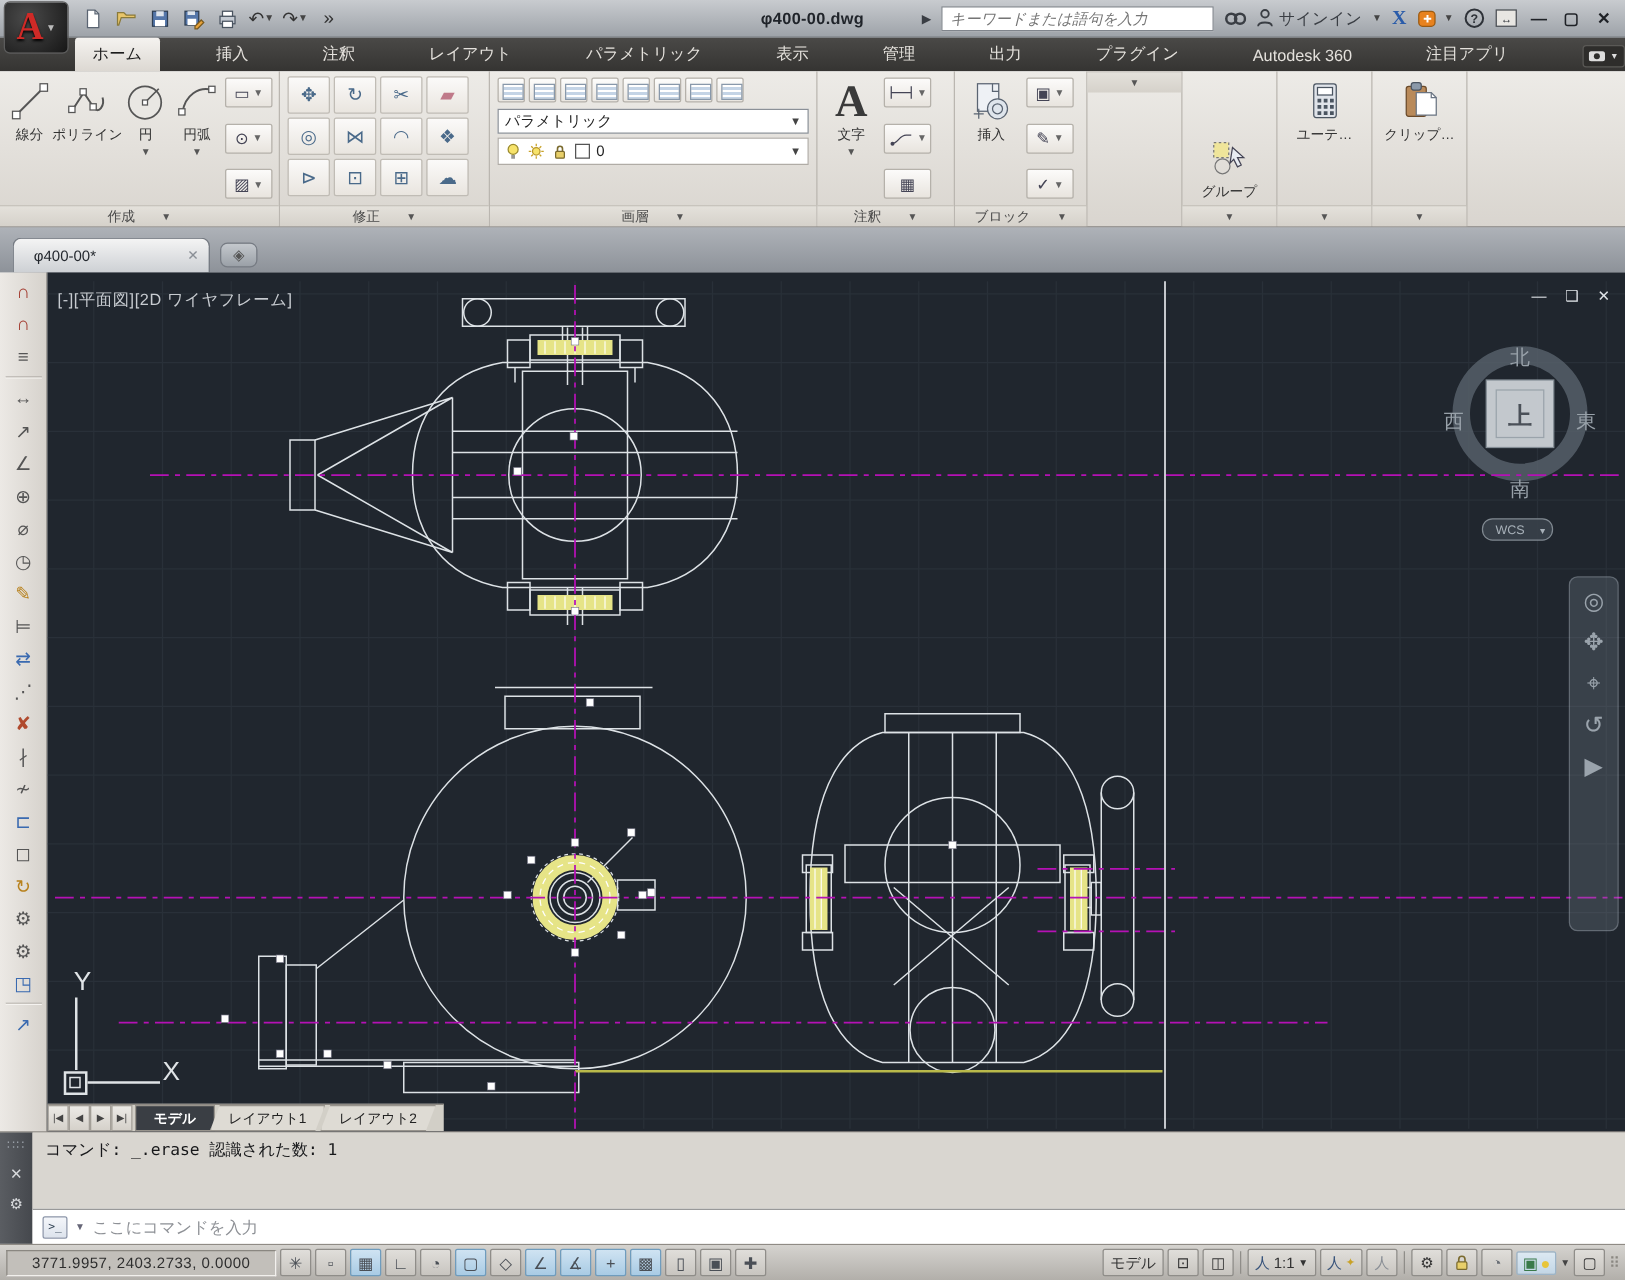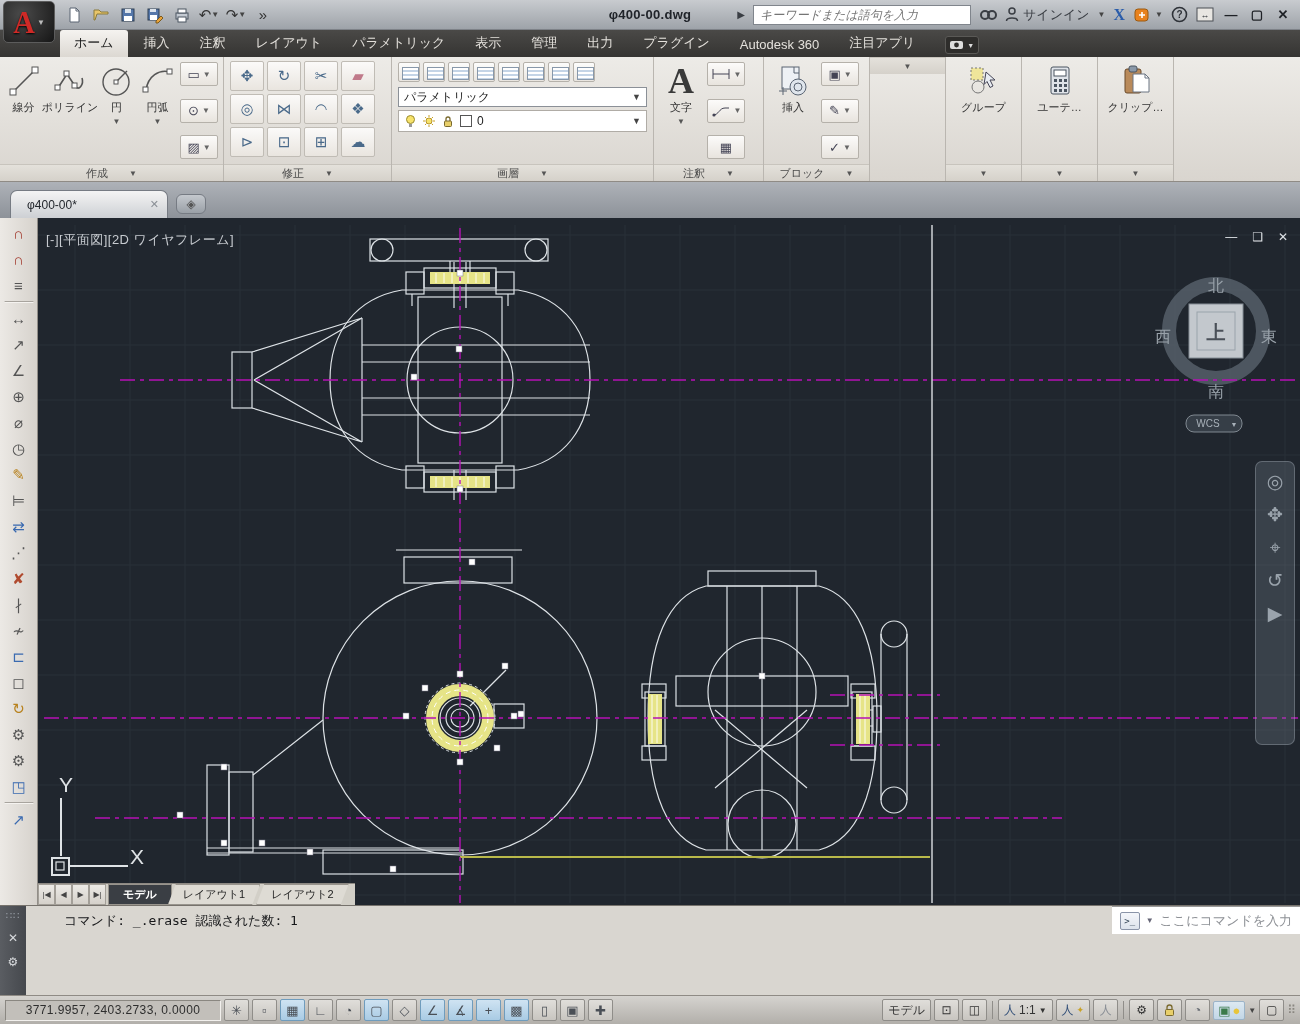--- a/index.html
+++ b/index.html
@@ -16,21 +16,21 @@
   .qat .dd, .ic .dd { font-size:8px; color:#444; }
   .doc-title { position:absolute; left:50%; transform:translateX(-50%); top:7px; font-size:13px; font-weight:bold; color:#20242a; letter-spacing:.3px; }
   .infocenter { margin-left:auto; display:flex; align-items:center; gap:8px; padding-right:8px; }
   .ic { display:flex; align-items:center; gap:4px; }
   .searchbox { width:218px; height:20px; border:1px solid #80858c; background:#fff; font-style:italic; font-size:12px; color:#777; padding:0 6px; font-family:"Liberation Sans",sans-serif; }
   .signin-label { font-size:13px; color:#3a3e44; }
   .xchg { color:#2a5caa; font-weight:bold; font-size:16px; font-family:"Liberation Serif",serif; }
   .winbtn { font-size:13px; color:#1e2126; width:18px; text-align:center; cursor:pointer; font-weight:bold; }
 
   
-  .rtabs { height:27px; background:linear-gradient(#4a4947,#353432); display:flex; align-items:flex-end; padding-left:60px; gap:2px; }
+  .rtabs { height:27px; background:linear-gradient(#4a4947,#353432); display:flex; align-items:flex-end; padding-left:60px; gap:2px;justify-content:space-between; }
   .rtab { padding:4px 14px 5px; font-size:13px; color:#e4e1dc; cursor:pointer; border-radius:3px 3px 0 0; }
   .rtab.active { background:linear-gradient(#f5f3f0,#dcd8d2); color:#1c1c1c; }
   .camera-btn { margin-left:14px; margin-bottom:3px; width:34px; height:18px; background:#2e2d2b; border:1px solid #5a5956; border-radius:3px; color:#ddd; font-size:9px; display:flex; align-items:center; justify-content:center; gap:3px; cursor:pointer; }
 
   
   .ribbon { height:125px; background:linear-gradient(#edebe7,#d9d5cf); display:flex; border-bottom:1px solid #8f8b85; }
   .panel { border-right:1px solid #bab6b0; display:flex; flex-direction:column; }
   .pbody { flex:1; display:flex; padding:3px 5px; gap:4px; align-items:stretch; }
   .plabel { height:17px; font-size:11px; color:#4a4a4a; border-top:1px solid #c8c4bd; background:linear-gradient(#e4e1db,#d5d1ca); display:flex; align-items:center; justify-content:center; gap:21px; cursor:pointer; }
   .plabel .dd { font-size:8px; color:#555; }
@@ -79,21 +79,21 @@
   .mtabs { position:absolute; left:0; bottom:0; height:22px; display:flex; align-items:stretch; background:#d2cfc7; border-top:1px solid #8d8983; padding-right:6px; }
   .mnav { width:17px; display:flex; align-items:center; justify-content:center; font-size:8px; color:#444; border:1px solid #a39f98; background:linear-gradient(#eceae6,#d5d1ca); cursor:pointer; }
   .mtab { display:flex; align-items:center; padding:0 14px; font-size:11px; color:#222; background:#dedbd4; clip-path:polygon(8px 0,100% 0,calc(100% - 8px) 100%,0 100%); margin-left:-4px; cursor:pointer; border:1px solid #98948d; }
   .mtab.active { background:#3a3e44; color:#fff; font-weight:bold; clip-path:none; margin-left:2px; }
 
   
   .cmd { height:90px; display:flex; background:#d9d6d0; border-top:1px solid #76726c; }
   .cmdside { width:26px; background:linear-gradient(90deg,#5a5d62,#45484d); display:flex; flex-direction:column; align-items:center; color:#d8dadd; padding:4px 0; gap:10px; }
   .cmdside .h { font-size:10px; color:#9aa0a8; letter-spacing:1px; }
   .cmdside span { cursor:pointer; font-size:12px; }
-  .cmdmain { flex:1; display:flex; flex-direction:row;padding-left:28px; }
+  .cmdmain { flex:1; display:flex; flex-direction:column; }
   .hist { flex:1; background:#d9d6d0; padding:4px 10px 0; font-family:"DejaVu Sans Mono",monospace; font-size:13px; color:#17181a; line-height:21px; }
   .cmdinput { height:28px; background:#fff; border-top:1px solid #999; display:flex; align-items:center; gap:6px; padding:0 8px; }
   .prompt { width:20px; height:18px; border:1px solid #8a94a8; background:linear-gradient(#f4f6fa,#dde3ec); border-radius:2px; font-family:"DejaVu Sans Mono",monospace; font-size:9px; color:#345; display:flex; align-items:center; justify-content:center; cursor:pointer; }
   .cmdinput .dd { font-size:8px; color:#667; }
   .cmdplaceholder { font-size:13px; color:#8e9196; }
 
   
   .status { height:29px; background:linear-gradient(#d5d3cf,#b2afaa); display:flex; align-items:center; padding:0 5px; gap:3px; border-top:1px solid #8f8b85; }
   .coords { width:216px; height:21px; border:1px solid; border-color:#8a8781 #f2f0ed #f2f0ed #8a8781; background:#c2bfba; display:flex; align-items:center; justify-content:center; font-size:12px; color:#2e2e2e; letter-spacing:.4px; }
   .tg { width:25px; height:22px; border:1px solid #8f8d89; background:linear-gradient(#e0deda,#c8c5c0); border-radius:2px; display:flex; align-items:center; justify-content:center; font-size:13px; color:#4a4f56; cursor:pointer; }
@@ -412,21 +412,21 @@
   </div>
 
   <div class="panel smallpanel">
     <div class="plabel">
         <span class="dd">▼</span>
       </div>
   </div>
 
   <div class="panel smallpanel">
     <div class="pbody">
-      <div class="bigbtn" style="width:64px;">
+      <div class="bigbtn" style="width:64px;justify-content:flex-end;">
         <svg class="pan-icon" viewBox="0 0 34 34">
             <rect x="4" y="4" width="12" height="12" fill="#efe59a" stroke="#777" stroke-dasharray="2 2"></rect>
             <circle cx="11" cy="23" r="6" fill="none" stroke="#777"></circle>
             <path d="M19 8l9 8-5 0 3 6-3 1.5-3-6-3 3z" fill="#e8ecf2" stroke="#445"></path>
           </svg>
         <span class="blabel">グループ</span>
       </div>
     </div>
     <div class="plabel">
         <span class="dd">▼</span>

